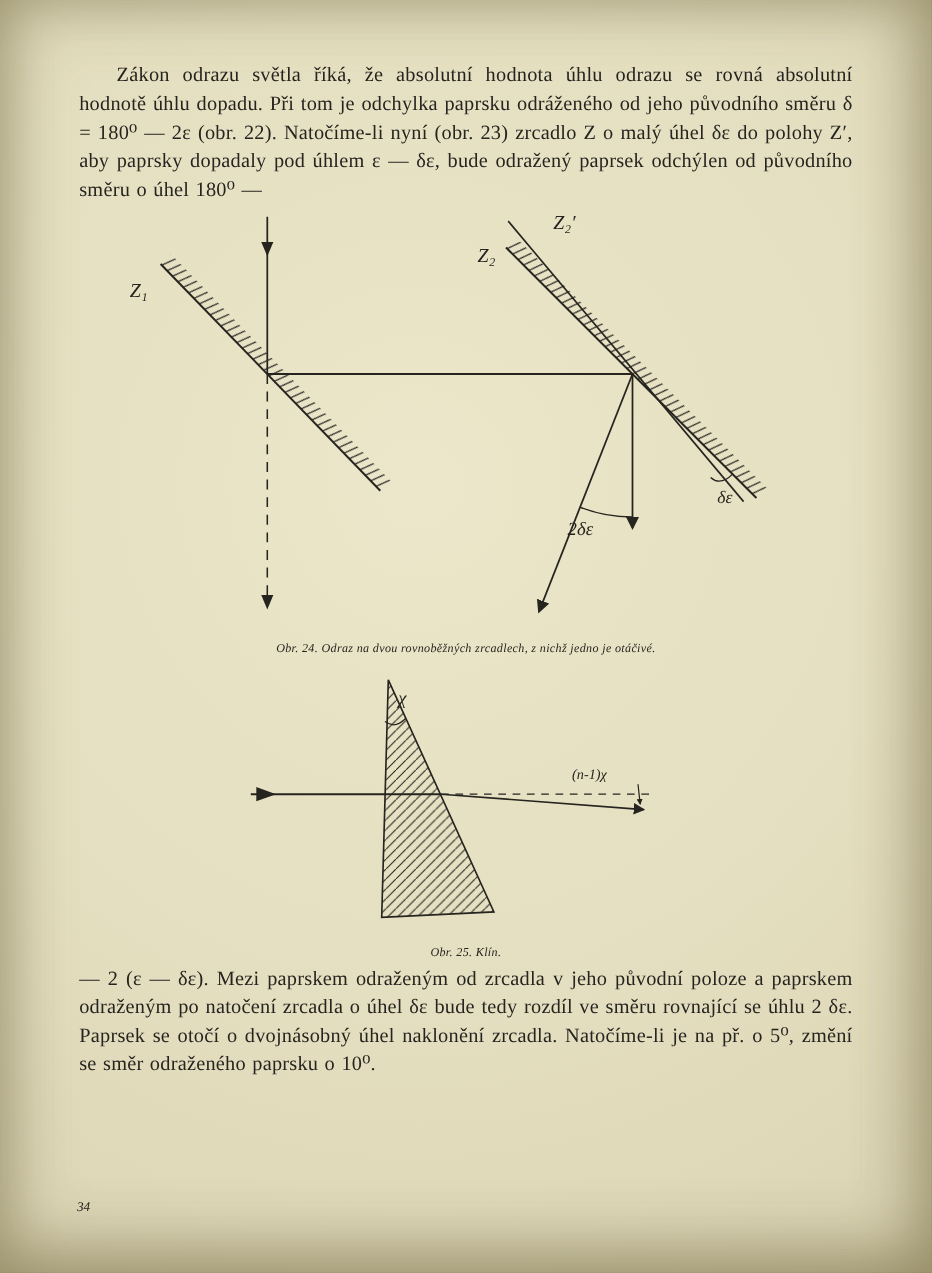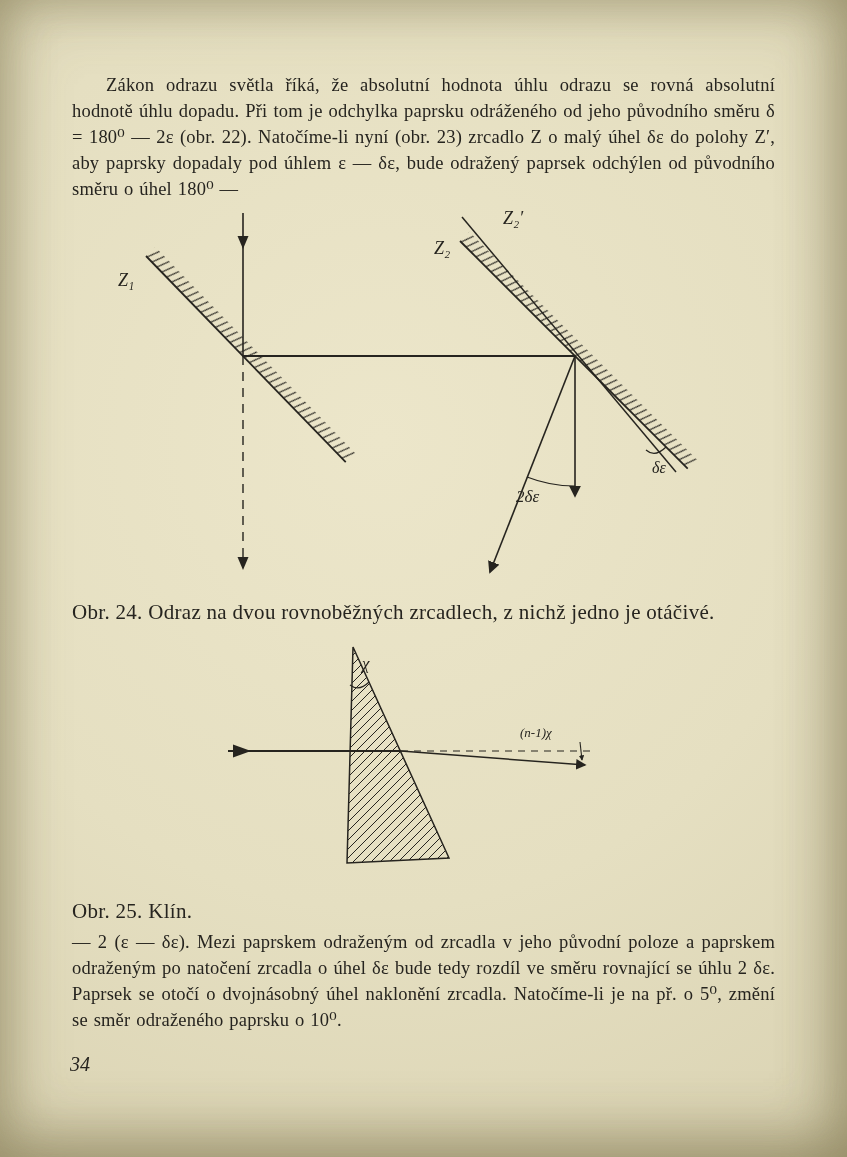--- a/index.html
+++ b/index.html
@@ -25,37 +25,38 @@
                 inset 0 -28px 55px rgba(110,100,60,.28),
                 inset 14px 0 40px rgba(120,110,70,.14);
   }
   .body-text {
     font-size:18.5px;
     line-height:26px;
     text-align:justify;
     letter-spacing:.2px;
     word-spacing:1px;
   }
-  .indent { text-indent:34px;margin-top:16px; }
+  .indent { text-indent:34px; }
   .fig { display:block; margin-left:-72px; }
   .fig24 { margin-top:4px; }
   .fig25 { margin-top:14px; }
   .caption {
-    font-size:21px;
-    text-align:left;
+    font-style:italic;
+    font-size:11px;
+    text-align:center;
     letter-spacing:.3px;
   }
   .caption24 { margin-top:12px; }
-  .caption25 { margin-top:20px; }
+  .caption25 { margin-top:10px; }
   .p2 { margin-top:5px; }
   .page-number {
     position:absolute;
-    left:70px; top:1053px;
+    left:70px; top:1090px;
     font-style:italic;
-    font-size:20px;
+    font-size:12px;
     text-align:right;
   }
   svg text { font-family:"Liberation Serif","DejaVu Serif",serif; font-style:italic; }
 </style>
 </head>
 <body>
 
 <div class="page">
 
   <p class="body-text indent">Zákon odrazu světla říká, že absolutní hodnota úhlu odrazu se rovná absolutní hodnotě úhlu dopadu. Při tom je odchylka paprsku odráženého od jeho původního směru δ = 180⁰ — 2ε (obr. 22). Natočíme-li nyní (obr. 23) zrcadlo Z o malý úhel δε do polohy Z′, aby paprsky dopadaly pod úhlem ε — δε, bude odražený paprsek odchýlen od původního směru o úhel 180⁰ —</p>

